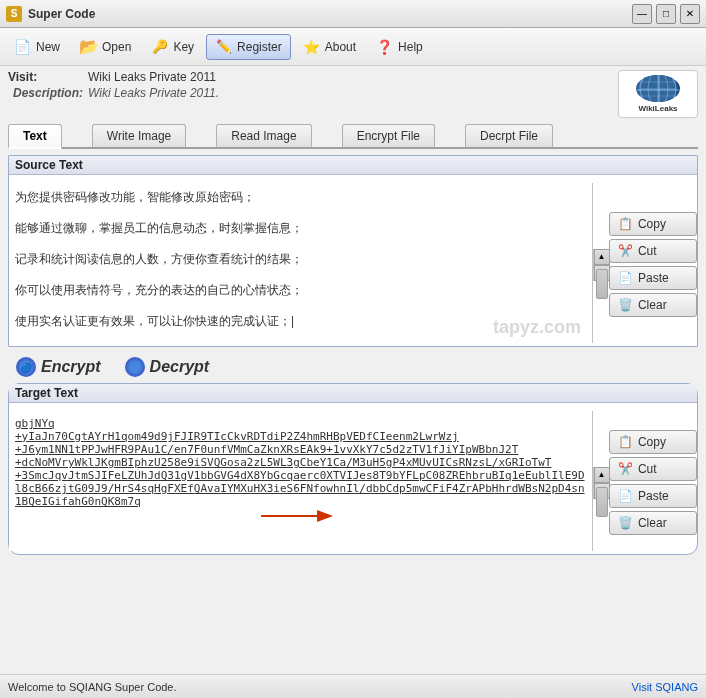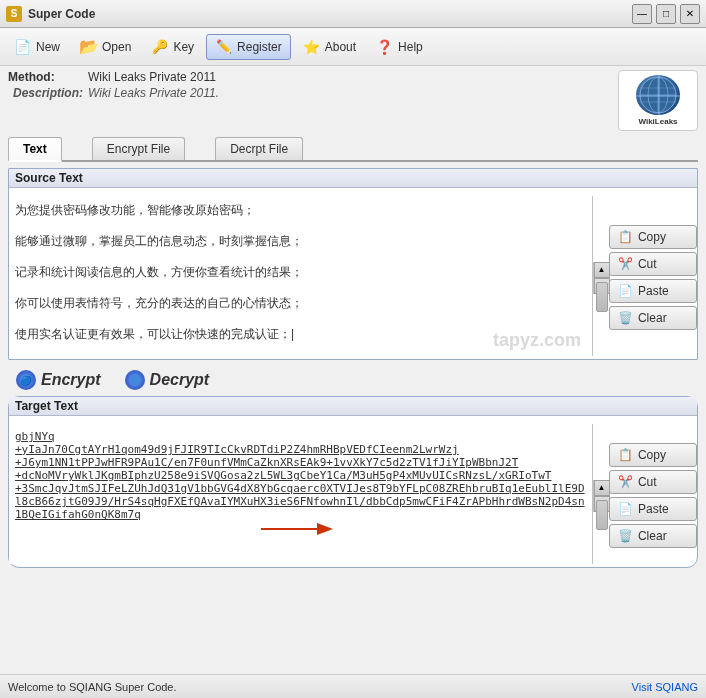--- a/index.html
+++ b/index.html
@@ -122,21 +122,21 @@
       display: flex;
       justify-content: space-between;
       align-items: flex-start;
       margin-bottom: 6px;
     }
     .info-text-block { flex: 1; }
 
     
     .wikileaks-logo {
       width: 80px;
-      height: 61px;
+      height: 48px;
       display: flex;
       flex-direction: column;
       align-items: center;
       justify-content: center;
       border: 1px solid #ccc;
       background: white;
       border-radius: 4px;
       padding: 4px;
     }
     .wikileaks-globe {
@@ -455,21 +455,21 @@
     <span class="menu-icon icon-help">❓</span>
     <span>Help</span>
   </div>
 </div>
 
 <div class="full-content">
 
   <div class="info-section">
     <div class="info-text-block">
       <div class="info-row">
-        <span class="info-header">Method:</span>
+        <span class="info-header">Visit:</span>
         <span class="info-value">Wiki Leaks Private 2011</span>
       </div>
       <div class="info-row">
         <span class="info-header info-desc">Description:</span>
         <span class="info-desc">Wiki Leaks Private 2011.</span>
       </div>
     </div>
     <div class="wikileaks-logo">
       <div class="wikileaks-globe">
         <svg width="40" height="40" viewBox="0 0 40 40">
@@ -482,20 +482,22 @@
 
           <circle cx="20" cy="20" r="18" fill="none" stroke="#88aadd" stroke-width="1"></circle>
         </svg>
       </div>
       <div class="wikileaks-text">WikiLeaks</div>
     </div>
   </div>
 
   <div class="tabs-bar">
     <div class="tab active">Text</div>
+    <div class="tab">Write Image</div>
+    <div class="tab">Read Image</div>
     <div class="tab">Encrypt File</div>
     <div class="tab">Decrpt File</div>
   </div>
 
   <div class="source-panel">
     <div class="source-panel-title">Source Text</div>
     <div class="source-text-wrapper">
       <div class="source-area-wrapper" style="flex:1; position:relative;">
         <textarea class="source-textarea" style="width: 100%;">为您提供密码修改功能，智能修改原始密码；
 

